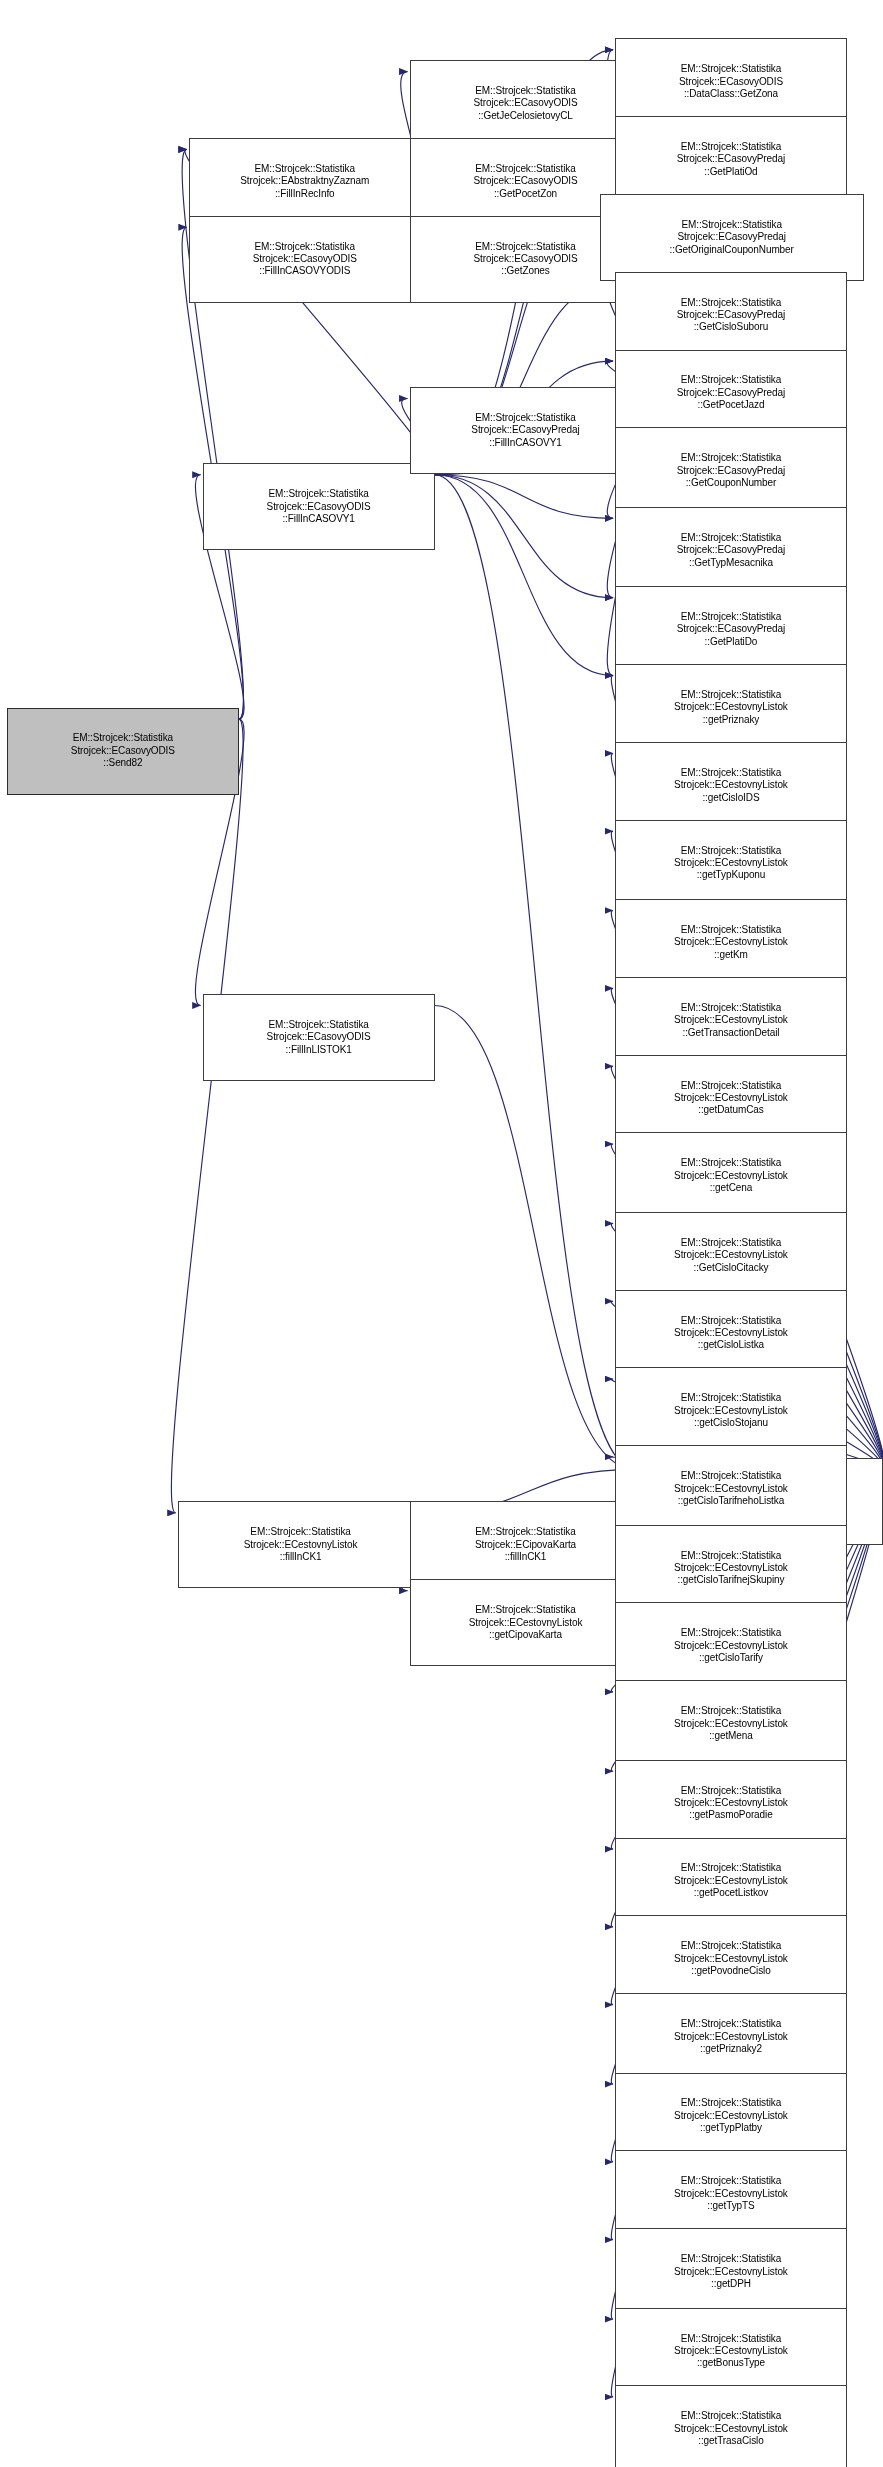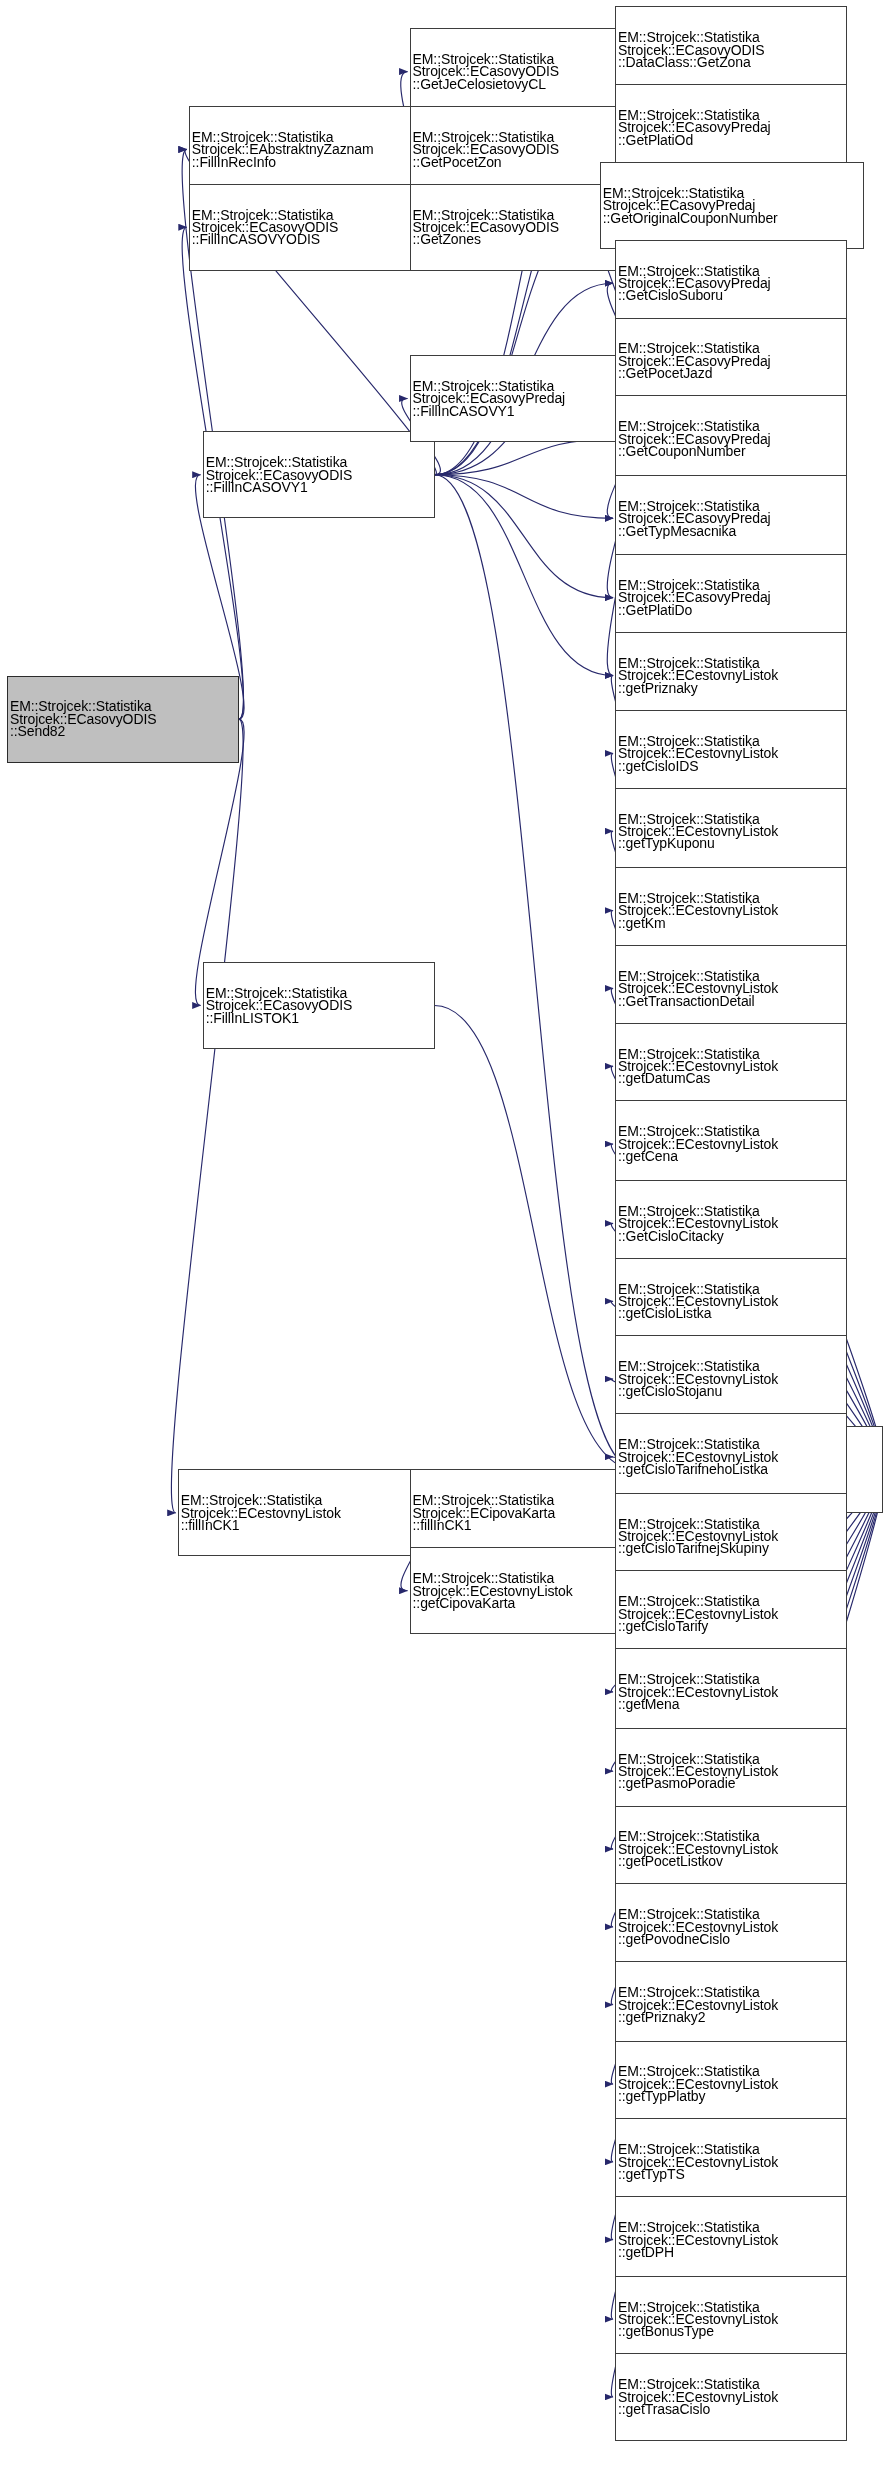--- a/index.html
+++ b/index.html
@@ -14,29 +14,30 @@
   svg#edges{
     position:absolute;left:0;top:0;width:883px;height:2467px;
     pointer-events:none;
   }
   .node{
     position:absolute;
     box-sizing:border-box;
     border:1px solid #3d3d3d;
     background:#ffffff;
     color:#000000;
-    font-size:14px;
+    font-size:10px;
     line-height:12.4px;
-    text-align:left;
+    text-align:center;
     display:flex;
     align-items:center;
     justify-content:center;
     white-space:pre-line;
     letter-spacing:-0.1px;
     z-index:5;
+    margin-top:32px;
   }
   .node.root{
     background:#bfbfbf;
     border:1px solid #2b2b2b;
   }
   .node .lbl{display:block;width:100%;padding:0 2px;}
 </style>
 </head>
 <body>
 

